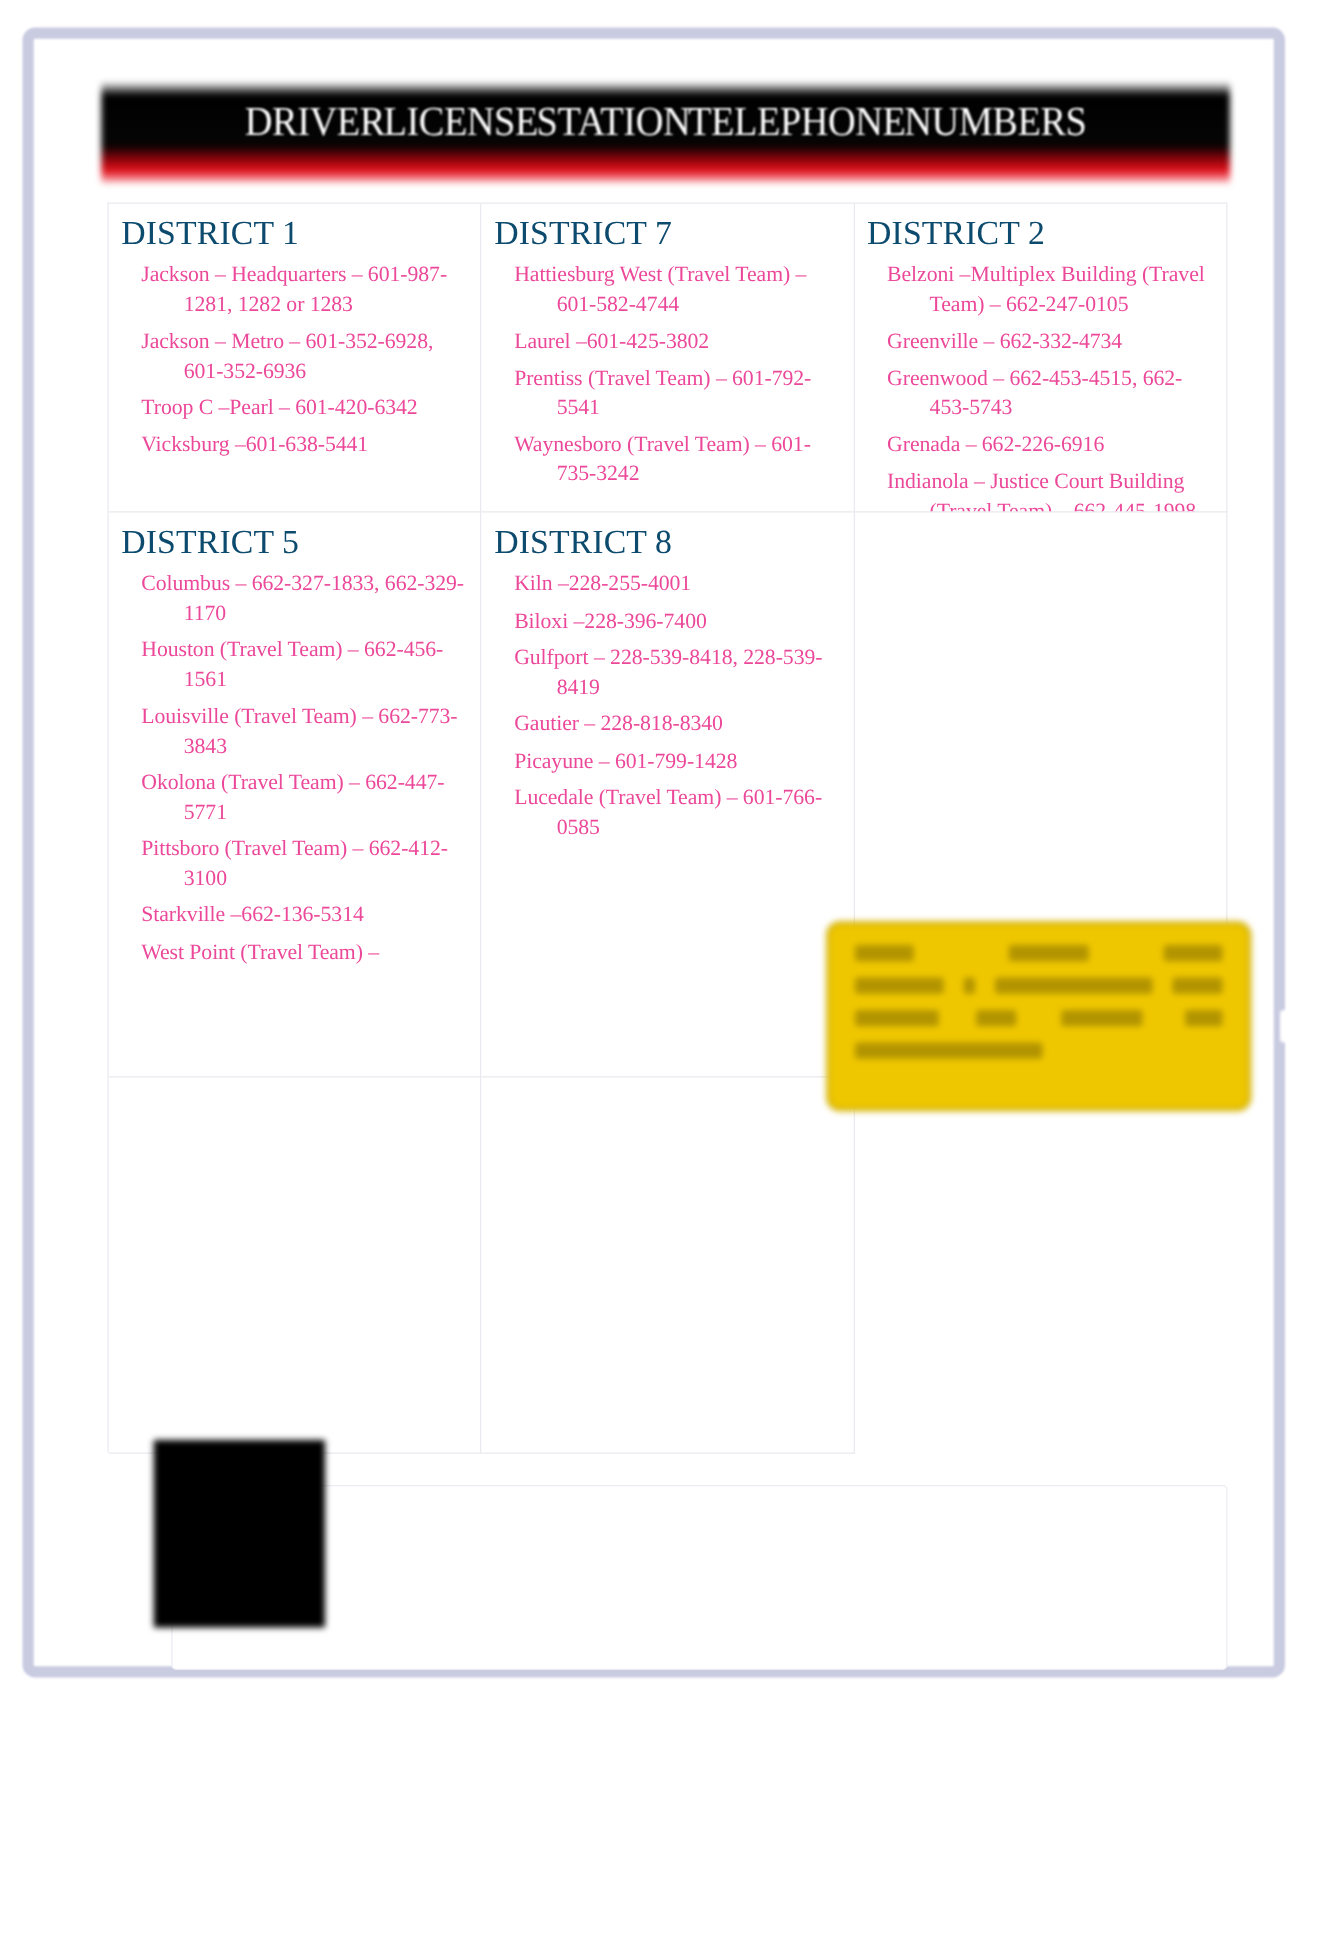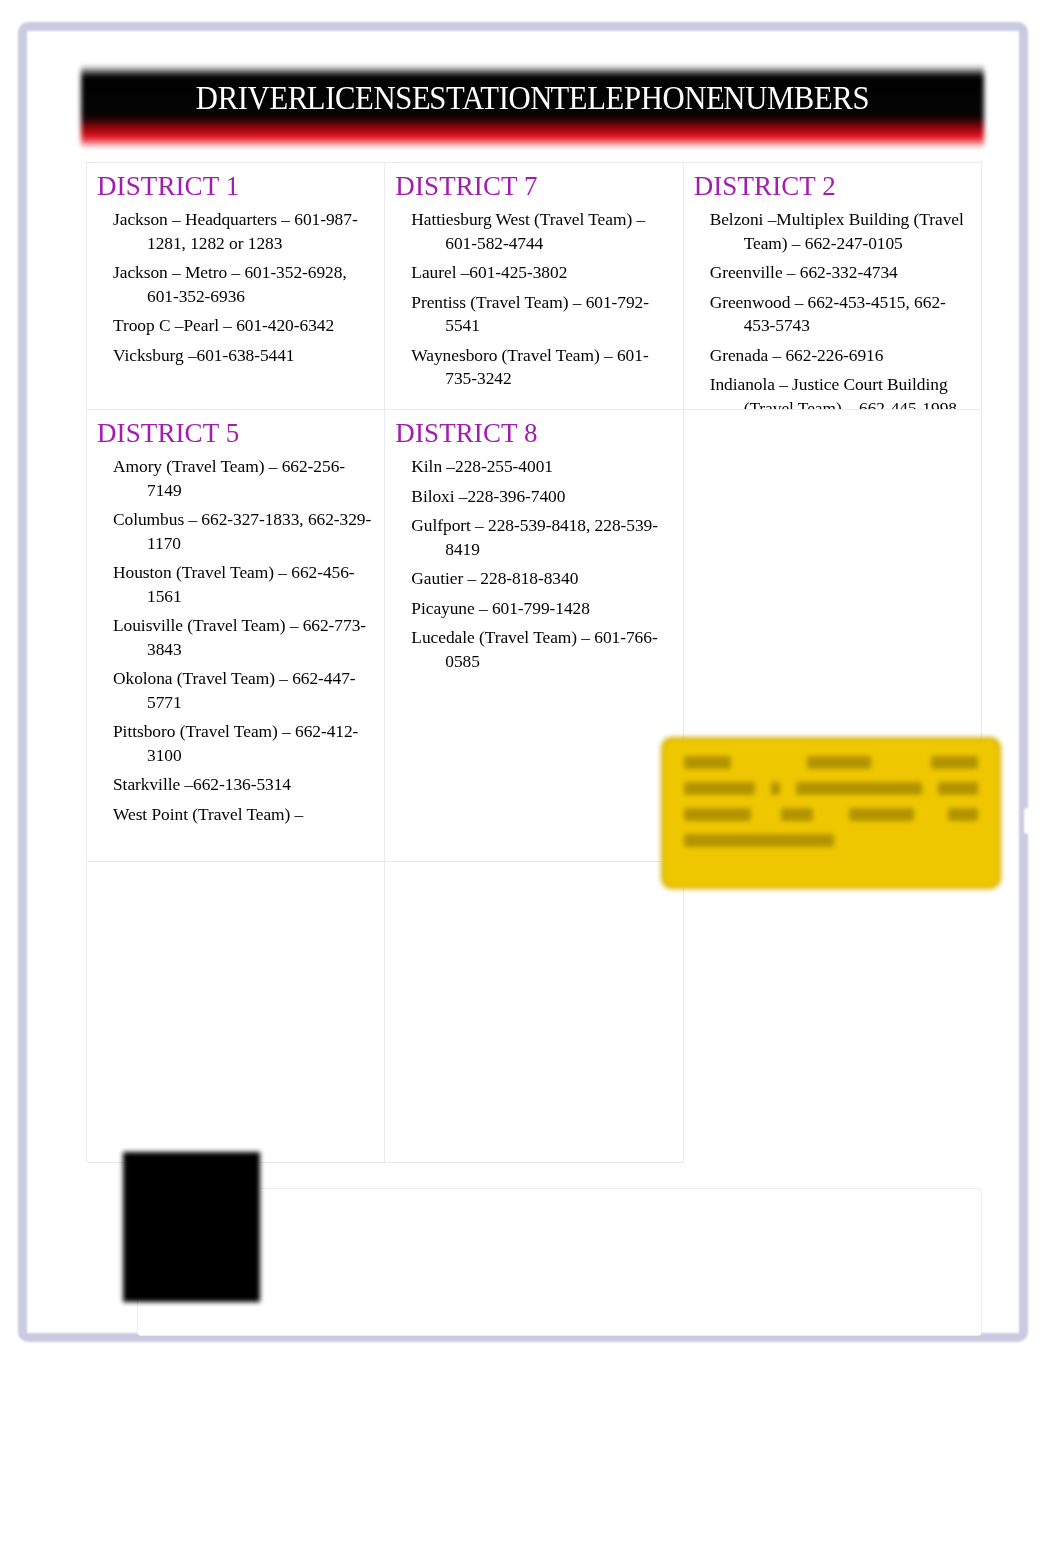--- a/index.html
+++ b/index.html
@@ -92,35 +92,35 @@
     border-right:1.3px solid #e9e9ef;
     border-bottom:1.3px solid #e9e9ef;
     box-sizing:border-box;
     padding:8px 6px 6px 10px;
     overflow:hidden;
     position:relative;
   }
   .district-title{
     font-family:"Liberation Serif", serif;
     font-size:27px;
-    color:#a21caf;
+    color:#0c4a6e;
     margin:0 0 7px 0;
     letter-spacing:0.1px;
     line-height:1.12;
   }
   ul.station-list{
     list-style:none;
     margin:0;
     padding:0 0 0 16px;
   }
   ul.station-list li{
     font-family:"Liberation Serif", serif;
     font-size:17.4px;
     line-height:1.35;
-    color:#000000;
+    color:#ec4899;
     margin:0 0 6px 0;
     padding-left:34px;
     text-indent:-34px;
     letter-spacing:-0.05px;
   }
   .cell-empty{}
 
   
   #ghost-note{
     position:absolute;
@@ -223,21 +223,20 @@
         <li>Greenwood –  662-453-4515, 662-453-5743</li>
         <li>Grenada –  662-226-6916</li>
         <li>Indianola –  Justice Court Building (Travel Team) – 662-445-1998</li>
         <li>Kosciusko –900-289-5648</li>
       </ul>
     </div>
 
     <div class="dcell">
       <div class="district-title">DISTRICT 5</div>
       <ul class="station-list">
-        <li>Amory (Travel Team) – 662-256-7149</li>
         <li>Columbus – 662-327-1833, 662-329-1170</li>
         <li>Houston (Travel Team) – 662-456-1561</li>
         <li>Louisville (Travel Team) – 662-773-3843</li>
         <li>Okolona (Travel Team) – 662-447-5771</li>
         <li>Pittsboro (Travel Team) – 662-412-3100</li>
         <li>Starkville –662-136-5314</li>
         <li>West Point (Travel Team) –</li>
       </ul>
     </div>
 

